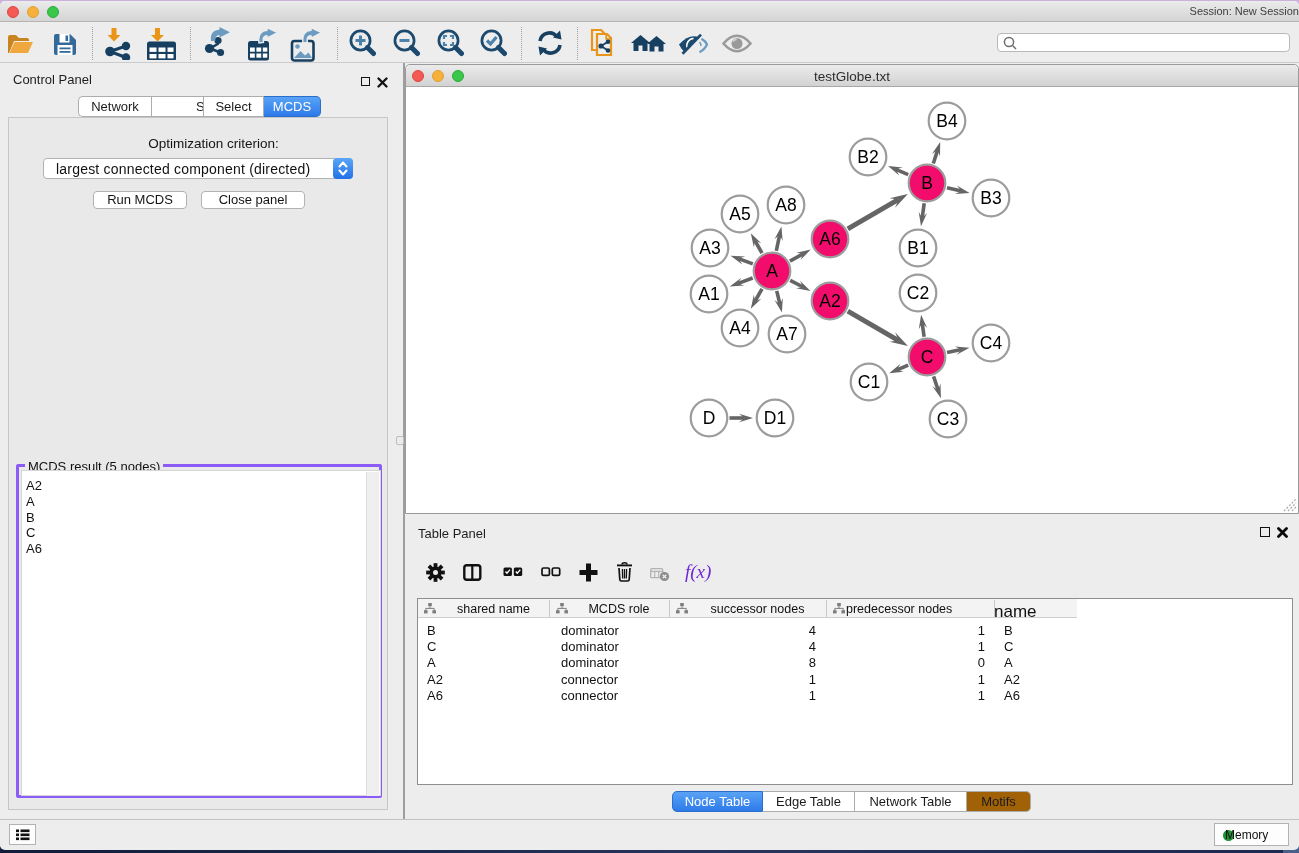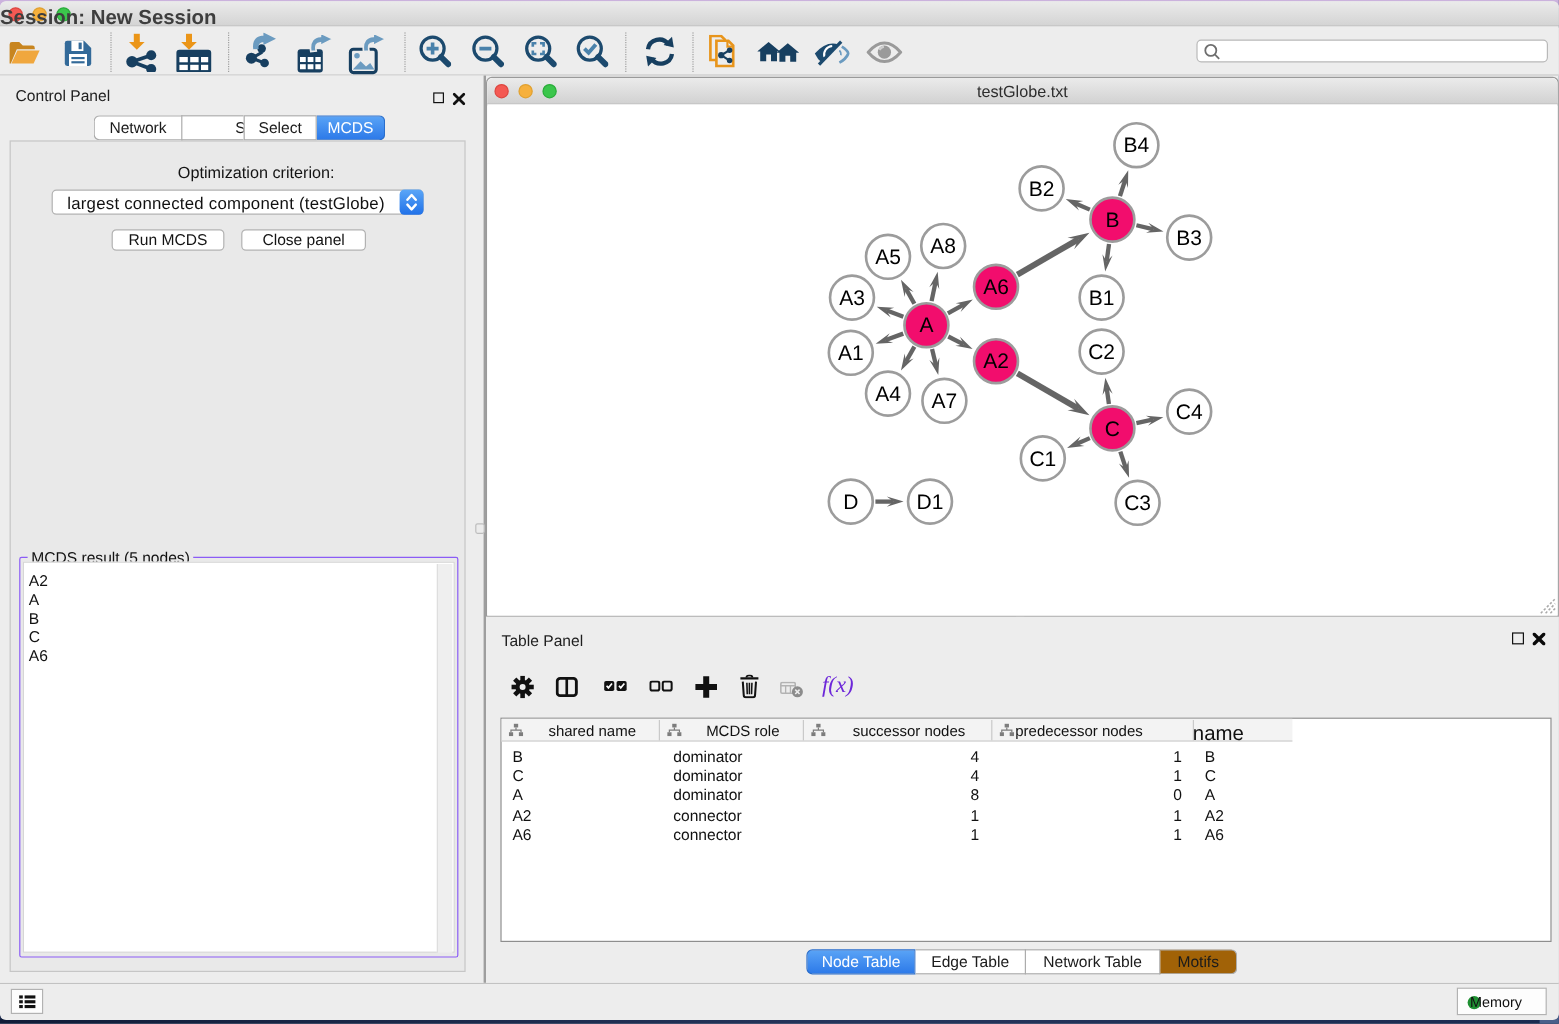--- a/index.html
+++ b/index.html
@@ -11,21 +11,21 @@
 <div class="abs" style="left:0;top:849px;width:1299px;height:4px;background:linear-gradient(90deg,#101c38,#25355c 55%,#1a2a50)"></div>
 <div class="abs" style="left:1283px;top:843px;width:16px;height:10px;background:#4a5f8a"></div>
 
 <div class="abs" style="left:0;top:1px;width:1299px;height:849px;background:#ededed;border-radius:5px;"></div>
 
 <div class="abs" style="left:0;top:1px;width:1299px;height:21px;border-radius:5px 5px 0 0;
   background:linear-gradient(#ebebeb,#d4d4d4);border-bottom:1px solid #b4b4b4;">
   <div class="tl" style="left:7px;background:#f45953;border:0.5px solid #dd4741"></div>
   <div class="tl" style="left:27px;background:#f6b03c;border:0.5px solid #e0a131"></div>
   <div class="tl" style="left:47px;background:#3bc64c;border:0.5px solid #2aad3a"></div>
-  <div class="abs" style="left:0;width:100%;text-align:left;top:4px;font-size:17px;color:#3e3e3e;font-weight:bold;">Session: New Session</div>
+  <div class="abs" style="left:0;width:100%;text-align:right;top:4px;font-size:11px;color:#3e3e3e;">Session: New Session</div>
 </div>
 
 <div class="abs" id="toolbar" style="left:0;top:23px;width:1299px;height:40px;background:#ededed;border-bottom:1px solid #cbcbcb;">
 
 <div class="abs" style="left:92px;top:4px;height:33px;border-left:1px dotted #9f9f9f;"></div>
 <div class="abs" style="left:190px;top:4px;height:33px;border-left:1px dotted #9f9f9f;"></div>
 <div class="abs" style="left:337px;top:4px;height:33px;border-left:1px dotted #9f9f9f;"></div>
 <div class="abs" style="left:521px;top:4px;height:33px;border-left:1px dotted #9f9f9f;"></div>
 <div class="abs" style="left:577px;top:4px;height:33px;border-left:1px dotted #9f9f9f;"></div>
 
@@ -193,32 +193,32 @@
 
   <div class="abs" style="left:78px;top:33px;height:21px;display:flex;font-size:13px;color:#1b1b1b;">
     <div style="width:73px;background:#fff;border:1px solid #acacac;border-right:none;border-radius:5px 0 0 5px;text-align:center;line-height:19px;">Network</div>
     <div style="width:52px;background:#fff;border:1px solid #acacac;border-right:none;text-align:center;line-height:19px;padding-left:44px;">Style</div>
     <div style="width:61px;background:#fff;border:1px solid #acacac;text-align:center;line-height:19px;">Select</div>
     <div style="width:57px;background:linear-gradient(#59a3f6,#2d7ae9);border:1px solid #2a6ecc;border-left:none;border-radius:0 5px 5px 0;text-align:center;line-height:19px;color:#fff;">MCDS</div>
   </div>
   <div class="abs" style="left:0;top:73px;width:403px;text-align:center;font-size:13.5px;color:#141414;padding-left:24px;">Optimization criterion:</div>
 
   <div class="abs" style="left:43px;top:95px;width:310px;height:21px;background:#fff;border:1px solid #b2b2b2;border-radius:4px;">
-    <div class="abs" style="left:12px;top:2px;font-size:14px;letter-spacing:0.2px;color:#111;">largest connected component (testGlobe)</div>
+    <div class="abs" style="left:12px;top:2px;font-size:14px;letter-spacing:0.2px;color:#111;">largest connected component (directed)</div>
     <div class="abs" style="right:-1px;top:-1px;width:20px;height:21px;border-radius:4px;background:linear-gradient(#5ba6f7,#2071e8);">
       <svg width="20" height="21">
           <path d="M6.5 8.5 L10 4.5 L13.5 8.5" stroke="#fff" stroke-width="2" fill="none" stroke-linecap="round" stroke-linejoin="round"></path>
           <path d="M6.5 12.5 L10 16.5 L13.5 12.5" stroke="#fff" stroke-width="2" fill="none" stroke-linecap="round" stroke-linejoin="round"></path>
         </svg>
     </div>
   </div>
   <div class="abs" style="left:93px;top:128px;width:94px;height:18px;background:#fff;border:1px solid #b2b2b2;border-radius:4px;text-align:center;line-height:16px;font-size:13px;color:#141414;">Run MCDS</div>
   <div class="abs" style="left:201px;top:128px;width:104px;height:18px;background:#fff;border:1px solid #b2b2b2;border-radius:4px;text-align:center;line-height:16px;font-size:13px;color:#141414;">Close panel</div>
 
-  <div class="abs" style="left:16px;top:401px;width:366px;height:334px;border:1px solid #8b5cf6;border-radius:2px;">
+  <div class="abs" style="left:16px;top:401px;width:366px;height:334px;border:3px solid #8b5cf6;border-radius:2px;">
     <div class="abs" style="left:6px;top:-8px;background:#e9e9e9;padding:0 3px;font-size:13px;color:#111;">MCDS result (5 nodes)</div>
     <div class="abs" style="left:2px;top:3px;width:360px;height:326px;background:#fff;border:1px solid #d6d6d6;">
       <div class="abs" style="right:1px;top:1px;width:13px;height:324px;background:#efefef;border-left:1px solid #dedede;"></div>
       <div class="abs" style="left:4px;top:7px;font-size:13px;line-height:15.8px;color:#111;">A2<br>A<br>B<br>C<br>A6</div>
     </div>
   </div>
 </div>
 
 <div class="abs" style="left:403px;top:63px;width:2px;height:756px;background:#9e9e9e;"></div>
 <div class="abs" style="left:396px;top:436px;width:8px;height:9px;background:#ececec;border:1px solid #bdbdbd;border-radius:2px;"></div>

